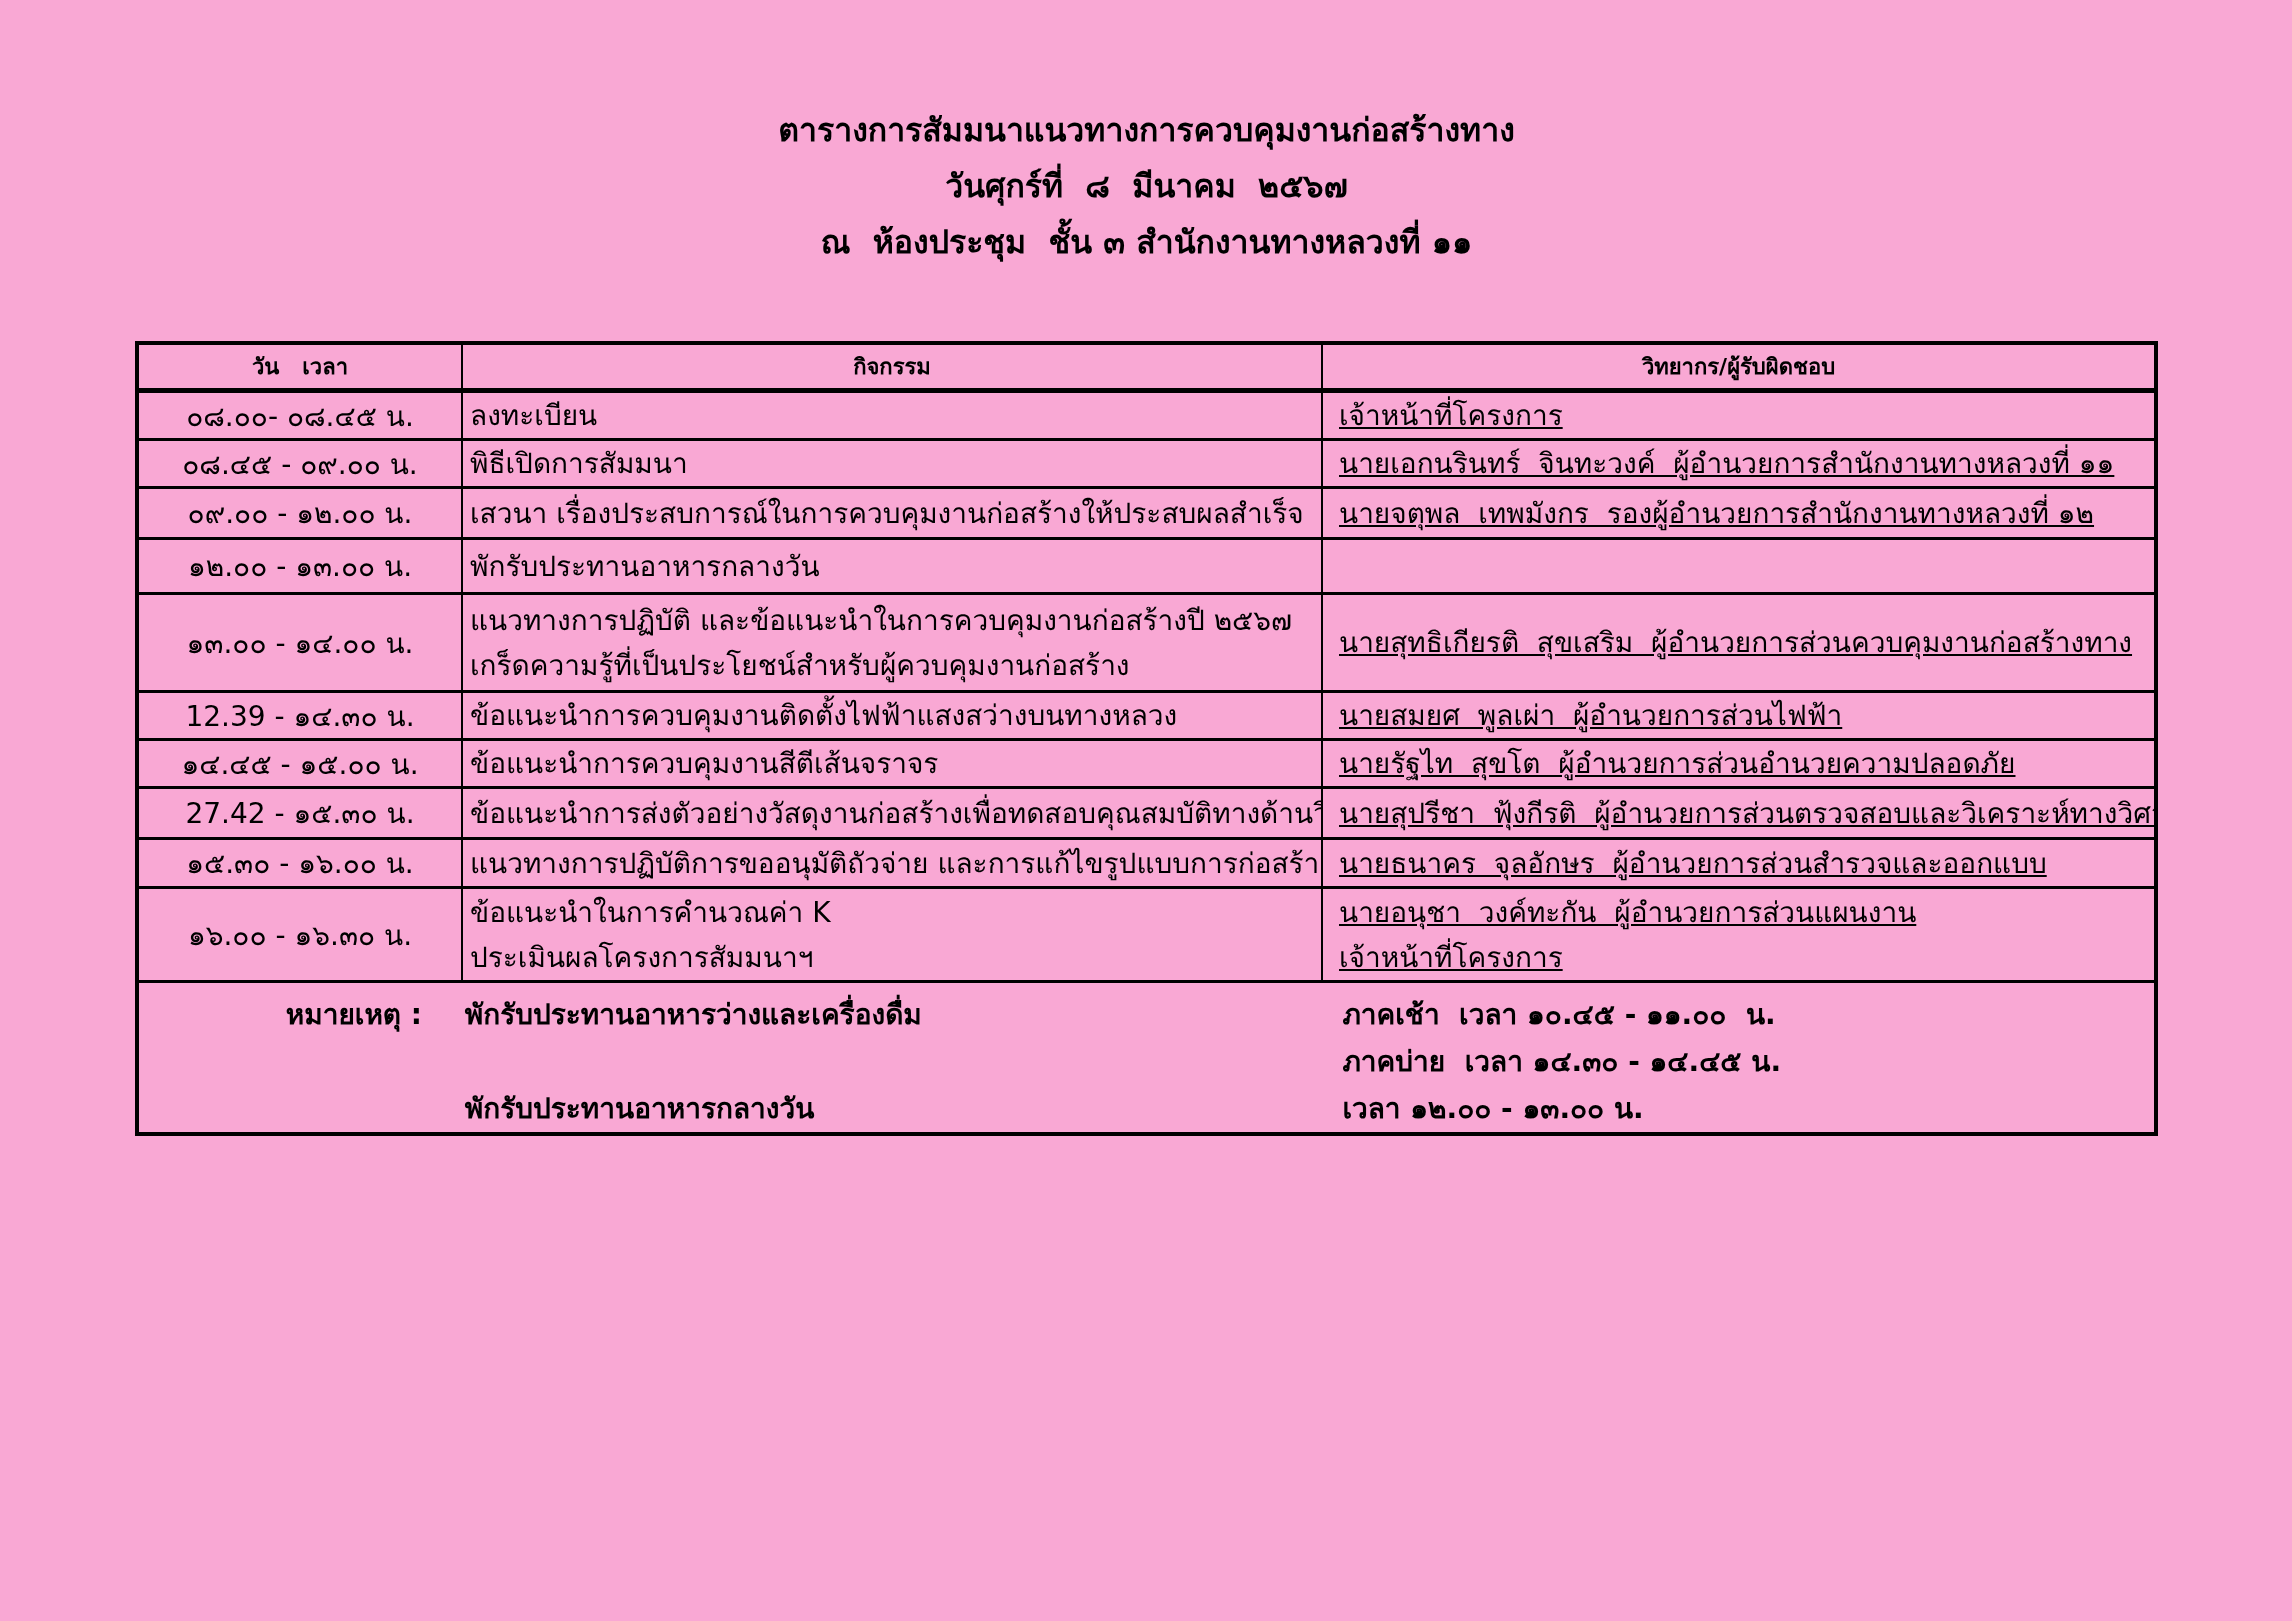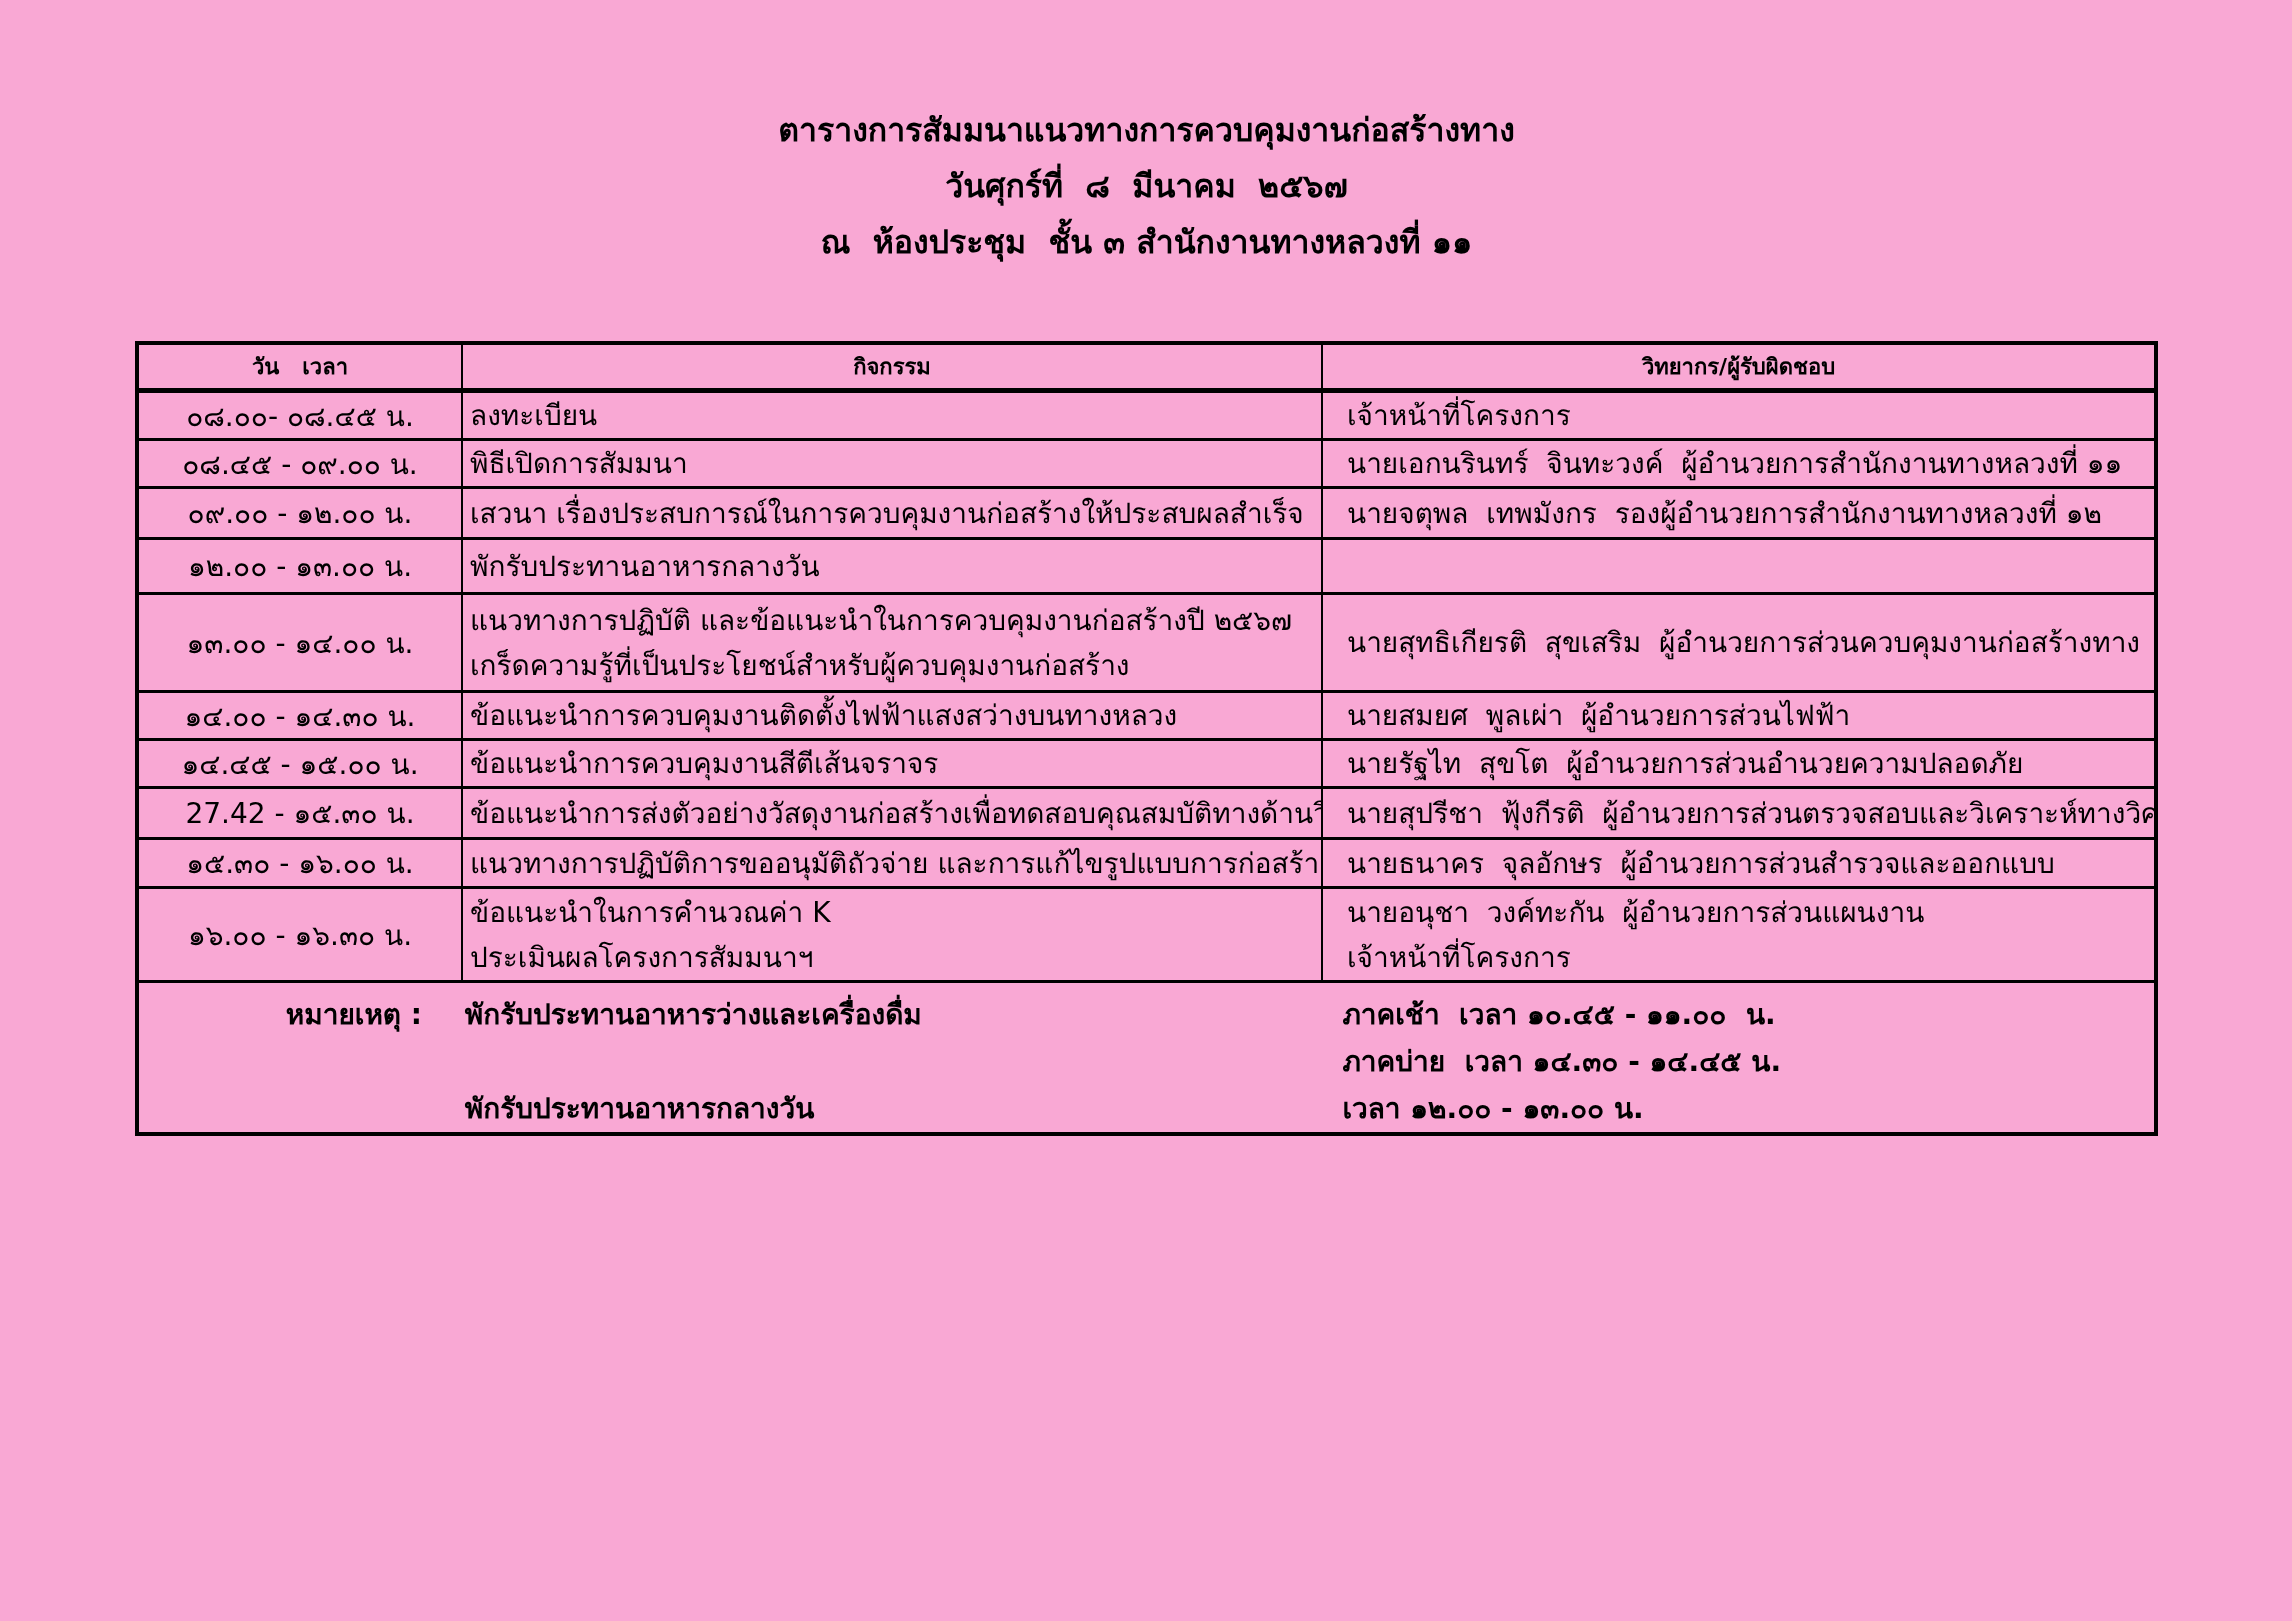--- a/index.html
+++ b/index.html
@@ -56,21 +56,21 @@
     height:43px;
     border-bottom:5.9px solid #000;
     white-space:pre;
   }
   td{font-size:28px;}
   td.time{
     text-align:center;
     white-space:pre;
   }
   td.activity{padding-left:7px;}
-  td.speaker{padding-left:24px;}
+  td.speaker{padding-left:16px;text-decoration:underline;}
   .cell-text{
     white-space:pre;
     line-height:45px;
   }
   tr.r-s1{height:45px;}
   tr.r0{height:41px;}
   tr.r1{height:41px;}
   tr.r2{height:51px;}
   tr.r3{height:55px;}
   tr.r4{height:98px;}
@@ -172,21 +172,21 @@
         <td class="activity">
           <div class="cell-text">แนวทางการปฏิบัติ และข้อแนะนำในการควบคุมงานก่อสร้างปี ๒๕๖๗</div>
           <div class="cell-text">เกร็ดความรู้ที่เป็นประโยชน์สำหรับผู้ควบคุมงานก่อสร้าง</div>
         </td>
         <td class="speaker">
           <div class="cell-text">นายสุทธิเกียรติ  สุขเสริม  ผู้อำนวยการส่วนควบคุมงานก่อสร้างทาง</div>
         </td>
       </tr>
 
       <tr class="r5">
-        <td class="time">๑๔.๐๐ - ๑๔.๓๐ น.</td>
+        <td class="time">12.39 - ๑๔.๓๐ น.</td>
         <td class="activity">
           <div class="cell-text">ข้อแนะนำการควบคุมงานติดตั้งไฟฟ้าแสงสว่างบนทางหลวง</div>
         </td>
         <td class="speaker">
           <div class="cell-text">นายสมยศ  พูลเผ่า  ผู้อำนวยการส่วนไฟฟ้า</div>
         </td>
       </tr>
 
       <tr class="r6">
         <td class="time">๑๔.๔๕ - ๑๕.๐๐ น.</td>

